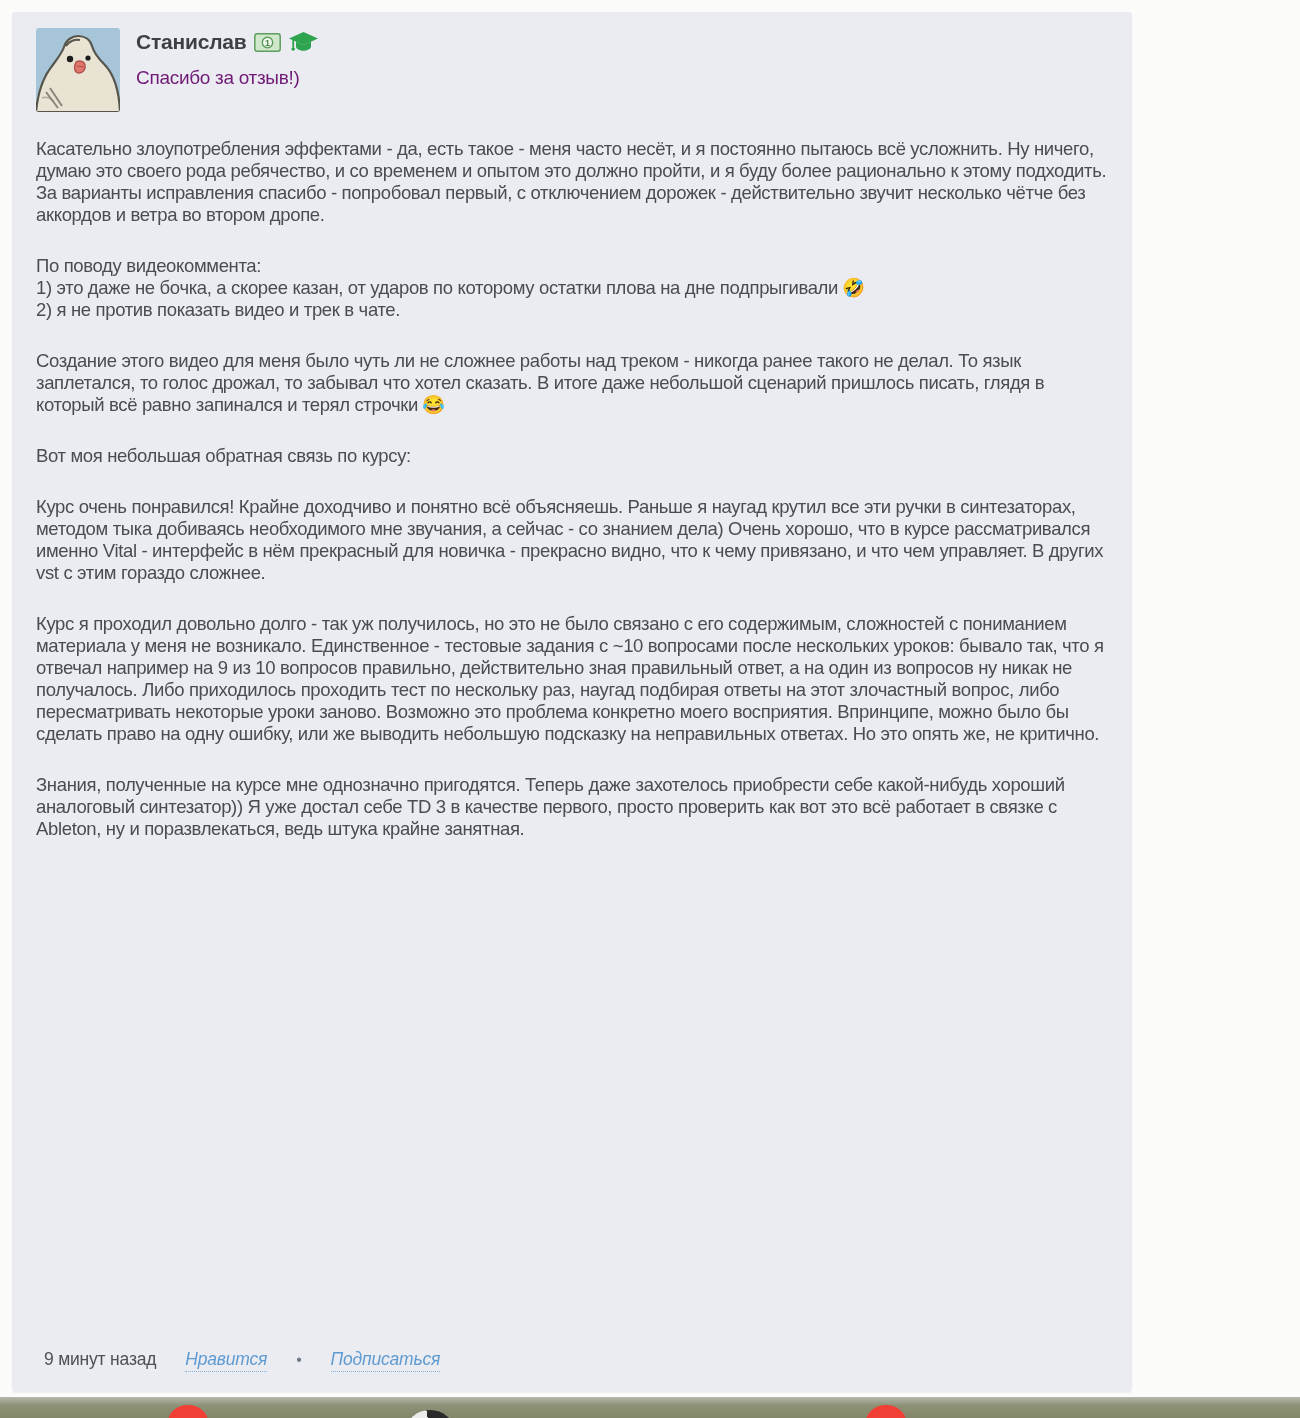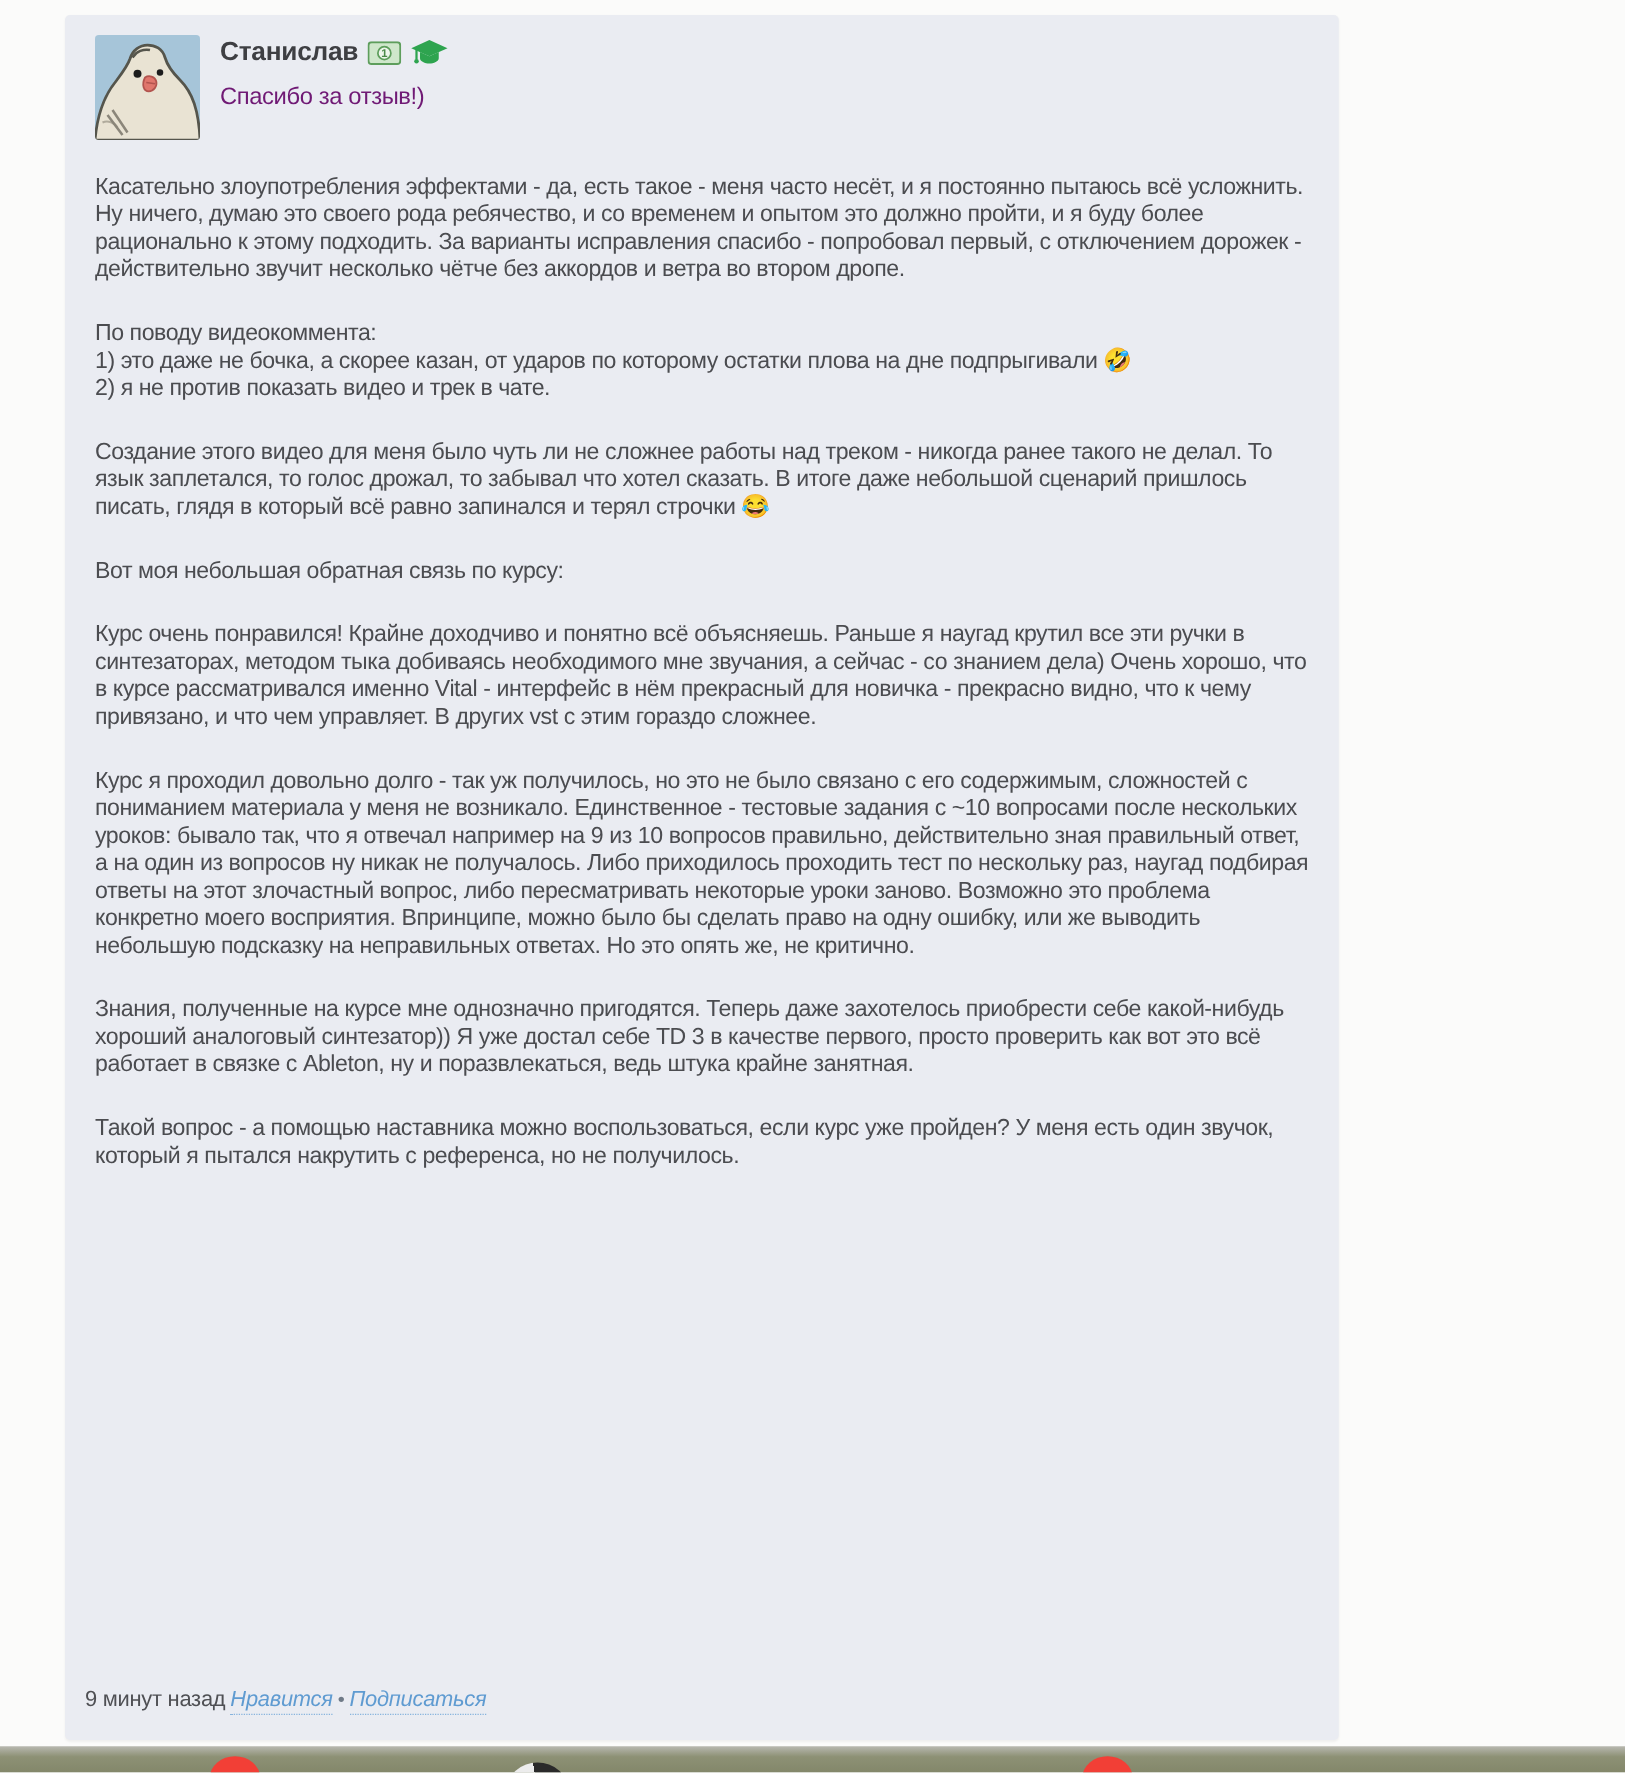--- a/index.html
+++ b/index.html
@@ -6,27 +6,26 @@
   html, body {
     width: 1300px; height: 1418px;
     background: #fbfbfa;
     font-family: "Liberation Sans", sans-serif;
     overflow: hidden;
     position: relative;
   }
   .comment-card {
     position: absolute;
     left: 12px; top: 12px;
-    width: 1019px; height: 1380px;
+    width: 1120px; height: 1380px;
     background: #eaecf2;
     border-radius: 4px;
     padding: 14px 24px 18px 24px;
     overflow: hidden;
     box-shadow: 0 1px 2px rgba(0,0,0,0.05);
-    margin-left: 40px;
   }
   .header-row { display: flex; align-items: flex-start; margin-bottom: 26px; }
   .avatar {
     width: 84px; height: 84px;
     border-radius: 3px;
     overflow: hidden;
     flex: 0 0 auto;
     margin-top: 2px;
     cursor: pointer;
   }
@@ -49,22 +48,22 @@
     margin-bottom: 29px;
     max-width: 1230px;
   }
   .ext-link {
     color: #74a7d8;
     text-decoration: none;
     cursor: pointer;
   }
   .footer-row {
     position: absolute;
-    left: 16px; bottom: 20px;
-    display: flex; align-items: baseline; gap: 4px;
+    left: 32px; bottom: 20px;
+    display: flex; align-items: baseline; gap: 29px;
     font-size: 17.5px; letter-spacing: -0.2px;
   }
   .timestamp { color: #4f5054; }
   .action-link {
     color: #5f9bd1;
     text-decoration: none;
     border-bottom: 1.5px dotted #86b3dd;
     padding-bottom: 1px;
     cursor: pointer;
     font-style: italic;
@@ -133,21 +132,20 @@
   <div class="comment-body">
       <p class="para">Касательно злоупотребления эффектами - да, есть такое - меня часто несёт, и я постоянно пытаюсь всё усложнить. Ну ничего, думаю это своего рода ребячество, и со временем и опытом это должно пройти, и я буду более рационально к этому подходить. За варианты исправления спасибо - попробовал первый, с отключением дорожек - действительно звучит несколько чётче без аккордов и ветра во втором дропе.</p>
       <p class="para" style="white-space: pre-line;">По поводу видеокоммента:
 1) это даже не бочка, а скорее казан, от ударов по которому остатки плова на дне подпрыгивали 🤣
 2) я не против показать видео и трек в чате.</p>
       <p class="para">Создание этого видео для меня было чуть ли не сложнее работы над треком - никогда ранее такого не делал. То язык заплетался, то голос дрожал, то забывал что хотел сказать. В итоге даже небольшой сценарий пришлось писать, глядя в который всё равно запинался и терял строчки 😂</p>
       <p class="para">Вот моя небольшая обратная связь по курсу:</p>
       <p class="para">Курс очень понравился! Крайне доходчиво и понятно всё объясняешь. Раньше я наугад крутил все эти ручки в синтезаторах, методом тыка добиваясь необходимого мне звучания, а сейчас - со знанием дела) Очень хорошо, что в курсе рассматривался именно Vital - интерфейс в нём прекрасный для новичка - прекрасно видно, что к чему привязано, и что чем управляет. В других vst с этим гораздо сложнее.</p>
       <p class="para">Курс я проходил довольно долго - так уж получилось, но это не было связано с его содержимым, сложностей с пониманием материала у меня не возникало. Единственное - тестовые задания с ~10 вопросами после нескольких уроков: бывало так, что я отвечал например на 9 из 10 вопросов правильно, действительно зная правильный ответ, а на один из вопросов ну никак не получалось. Либо приходилось проходить тест по нескольку раз, наугад подбирая ответы на этот злочастный вопрос, либо пересматривать некоторые уроки заново. Возможно это проблема конкретно моего восприятия. Впринципе, можно было бы сделать право на одну ошибку, или же выводить небольшую подсказку на неправильных ответах. Но это опять же, не критично.</p>
       <p class="para">Знания, полученные на курсе мне однозначно пригодятся. Теперь даже захотелось приобрести себе какой-нибудь хороший аналоговый синтезатор)) Я уже достал себе TD 3 в качестве первого, просто проверить как вот это всё работает в связке с Ableton, ну и поразвлекаться, ведь штука крайне занятная.</p>
-      <p class="para">Такой вопрос - а помощью наставника можно воспользоваться, если курс уже пройден? У меня есть один звучок, который я пытался накрутить с референса, но не получилось.</p>
     </div>
 
   <div class="footer-row">
     <span class="timestamp">9 минут назад</span>
     <a class="action-link" href="#">Нравится</a>
     <span class="dot-sep">•</span>
     <a class="action-link" href="#">Подписаться</a>
   </div>
 
 </div>

